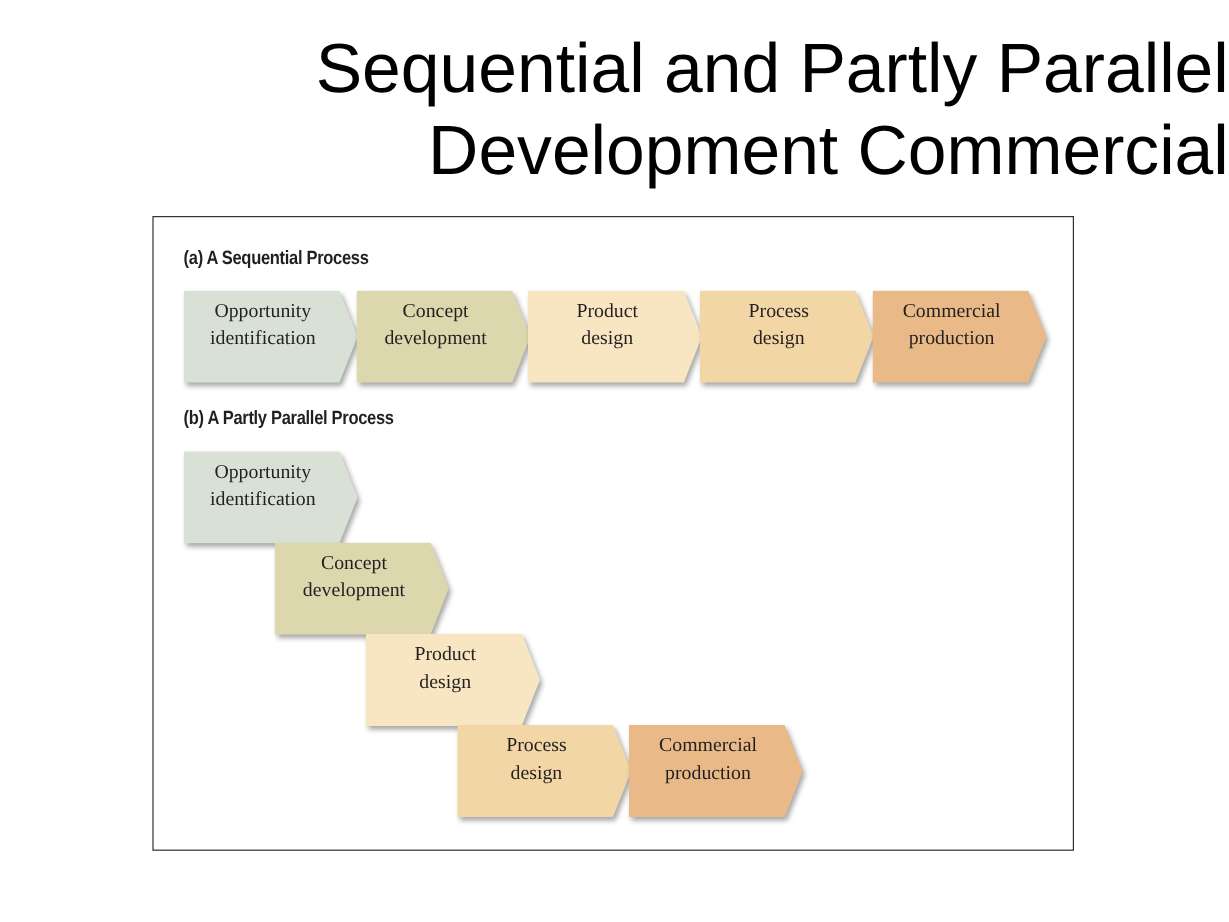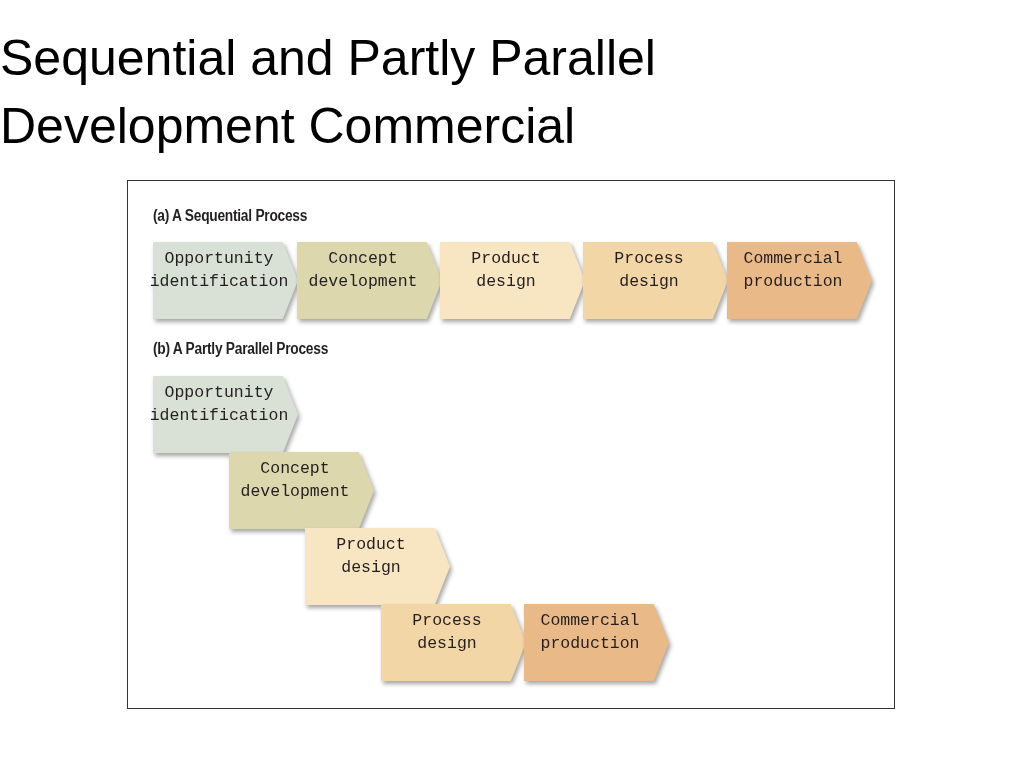--- a/index.html
+++ b/index.html
@@ -1,22 +1,22 @@
 <!DOCTYPE html>
 <html><head>
   <meta charset="utf-8">
   <style>
     html, body { margin: 0; padding: 0; }
     body {
       width: 1024px; height: 768px; background: #ffffff; position: relative; overflow: hidden;
       font-family: "Liberation Sans", sans-serif;
     }
     .slide-title {
-      position: absolute; left: 0; top: 24px; width: 1024px; text-align: left;
-      font-family: "Liberation Sans", sans-serif; font-size: 50px; line-height: 68px; color: #000;
+      position: absolute; left: 0; top: 24px; width: 1024px; text-align: right;
+      font-family: "Liberation Sans", sans-serif; font-size: 58px; line-height: 68px; color: #000;
     }
     .slide-title span { display: block; }
     .frame {
       position: absolute; left: 127px; top: 180px; width: 768px; height: 529px;
       border: 1.5px solid #333; background: #fff; box-sizing: border-box;
     }
     .section-label {
       position: absolute; font-family: "Liberation Sans", sans-serif; font-weight: bold;
       font-size: 16px; color: #231f20; letter-spacing: -0.3px; transform: scaleX(0.86); transform-origin: left center;
     }
@@ -24,21 +24,21 @@
       position: absolute; width: 145px; height: 77px;
       filter: drop-shadow(2px 3px 2px rgba(0,0,0,0.35));
     }
     .step .shape {
       position: absolute; inset: 0;
       clip-path: polygon(0 0, 89.5% 0, 100% 50%, 89.5% 100%, 0 100%);
     }
     .step .label {
       position: absolute; left: 0; top: 0; width: 132px; height: 55px;
       display: flex; flex-direction: column; align-items: center; justify-content: center;
-      font-family: Liberation Mono, monospace; font-size: 16.5px; line-height: 23px; color: #231f20;
+      font-family: Liberation Serif, serif; font-size: 16.5px; line-height: 23px; color: #231f20;
       text-align: center;
     }
   </style>
 </head>
 <body>
 
 <div class="slide-title">
   <span>Sequential and Partly Parallel</span>
   <span>Development Commercial</span>
 </div>

